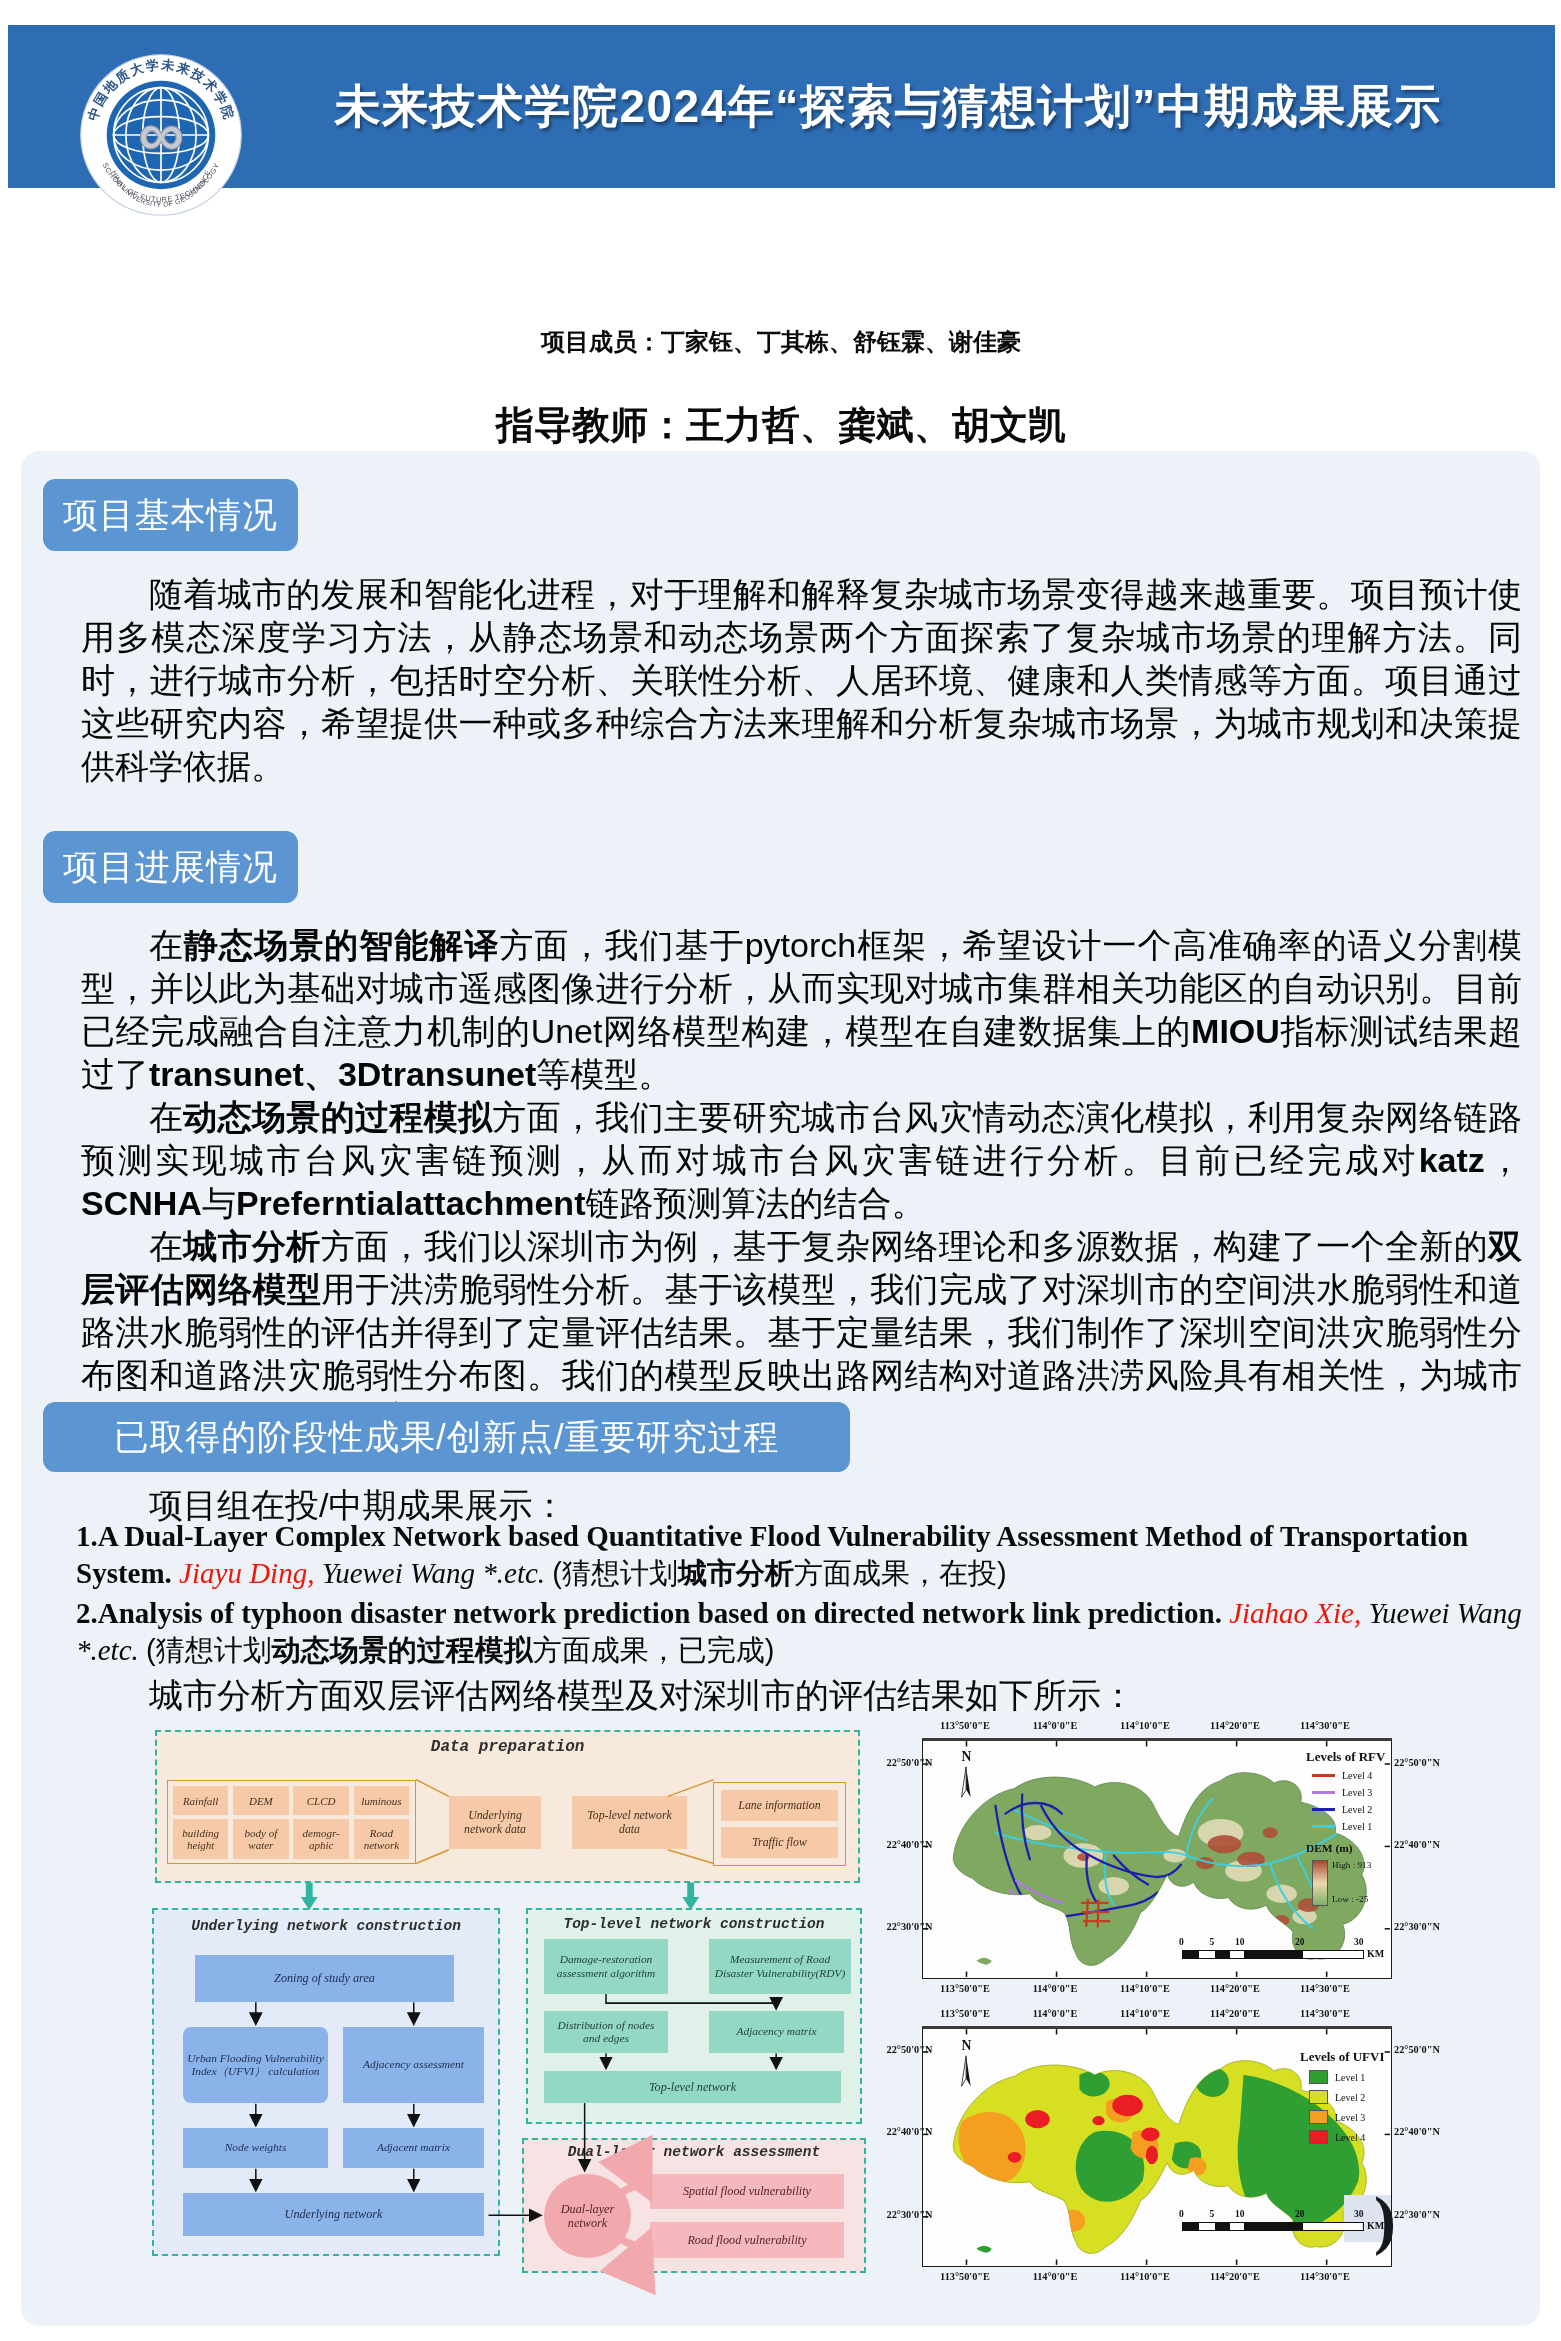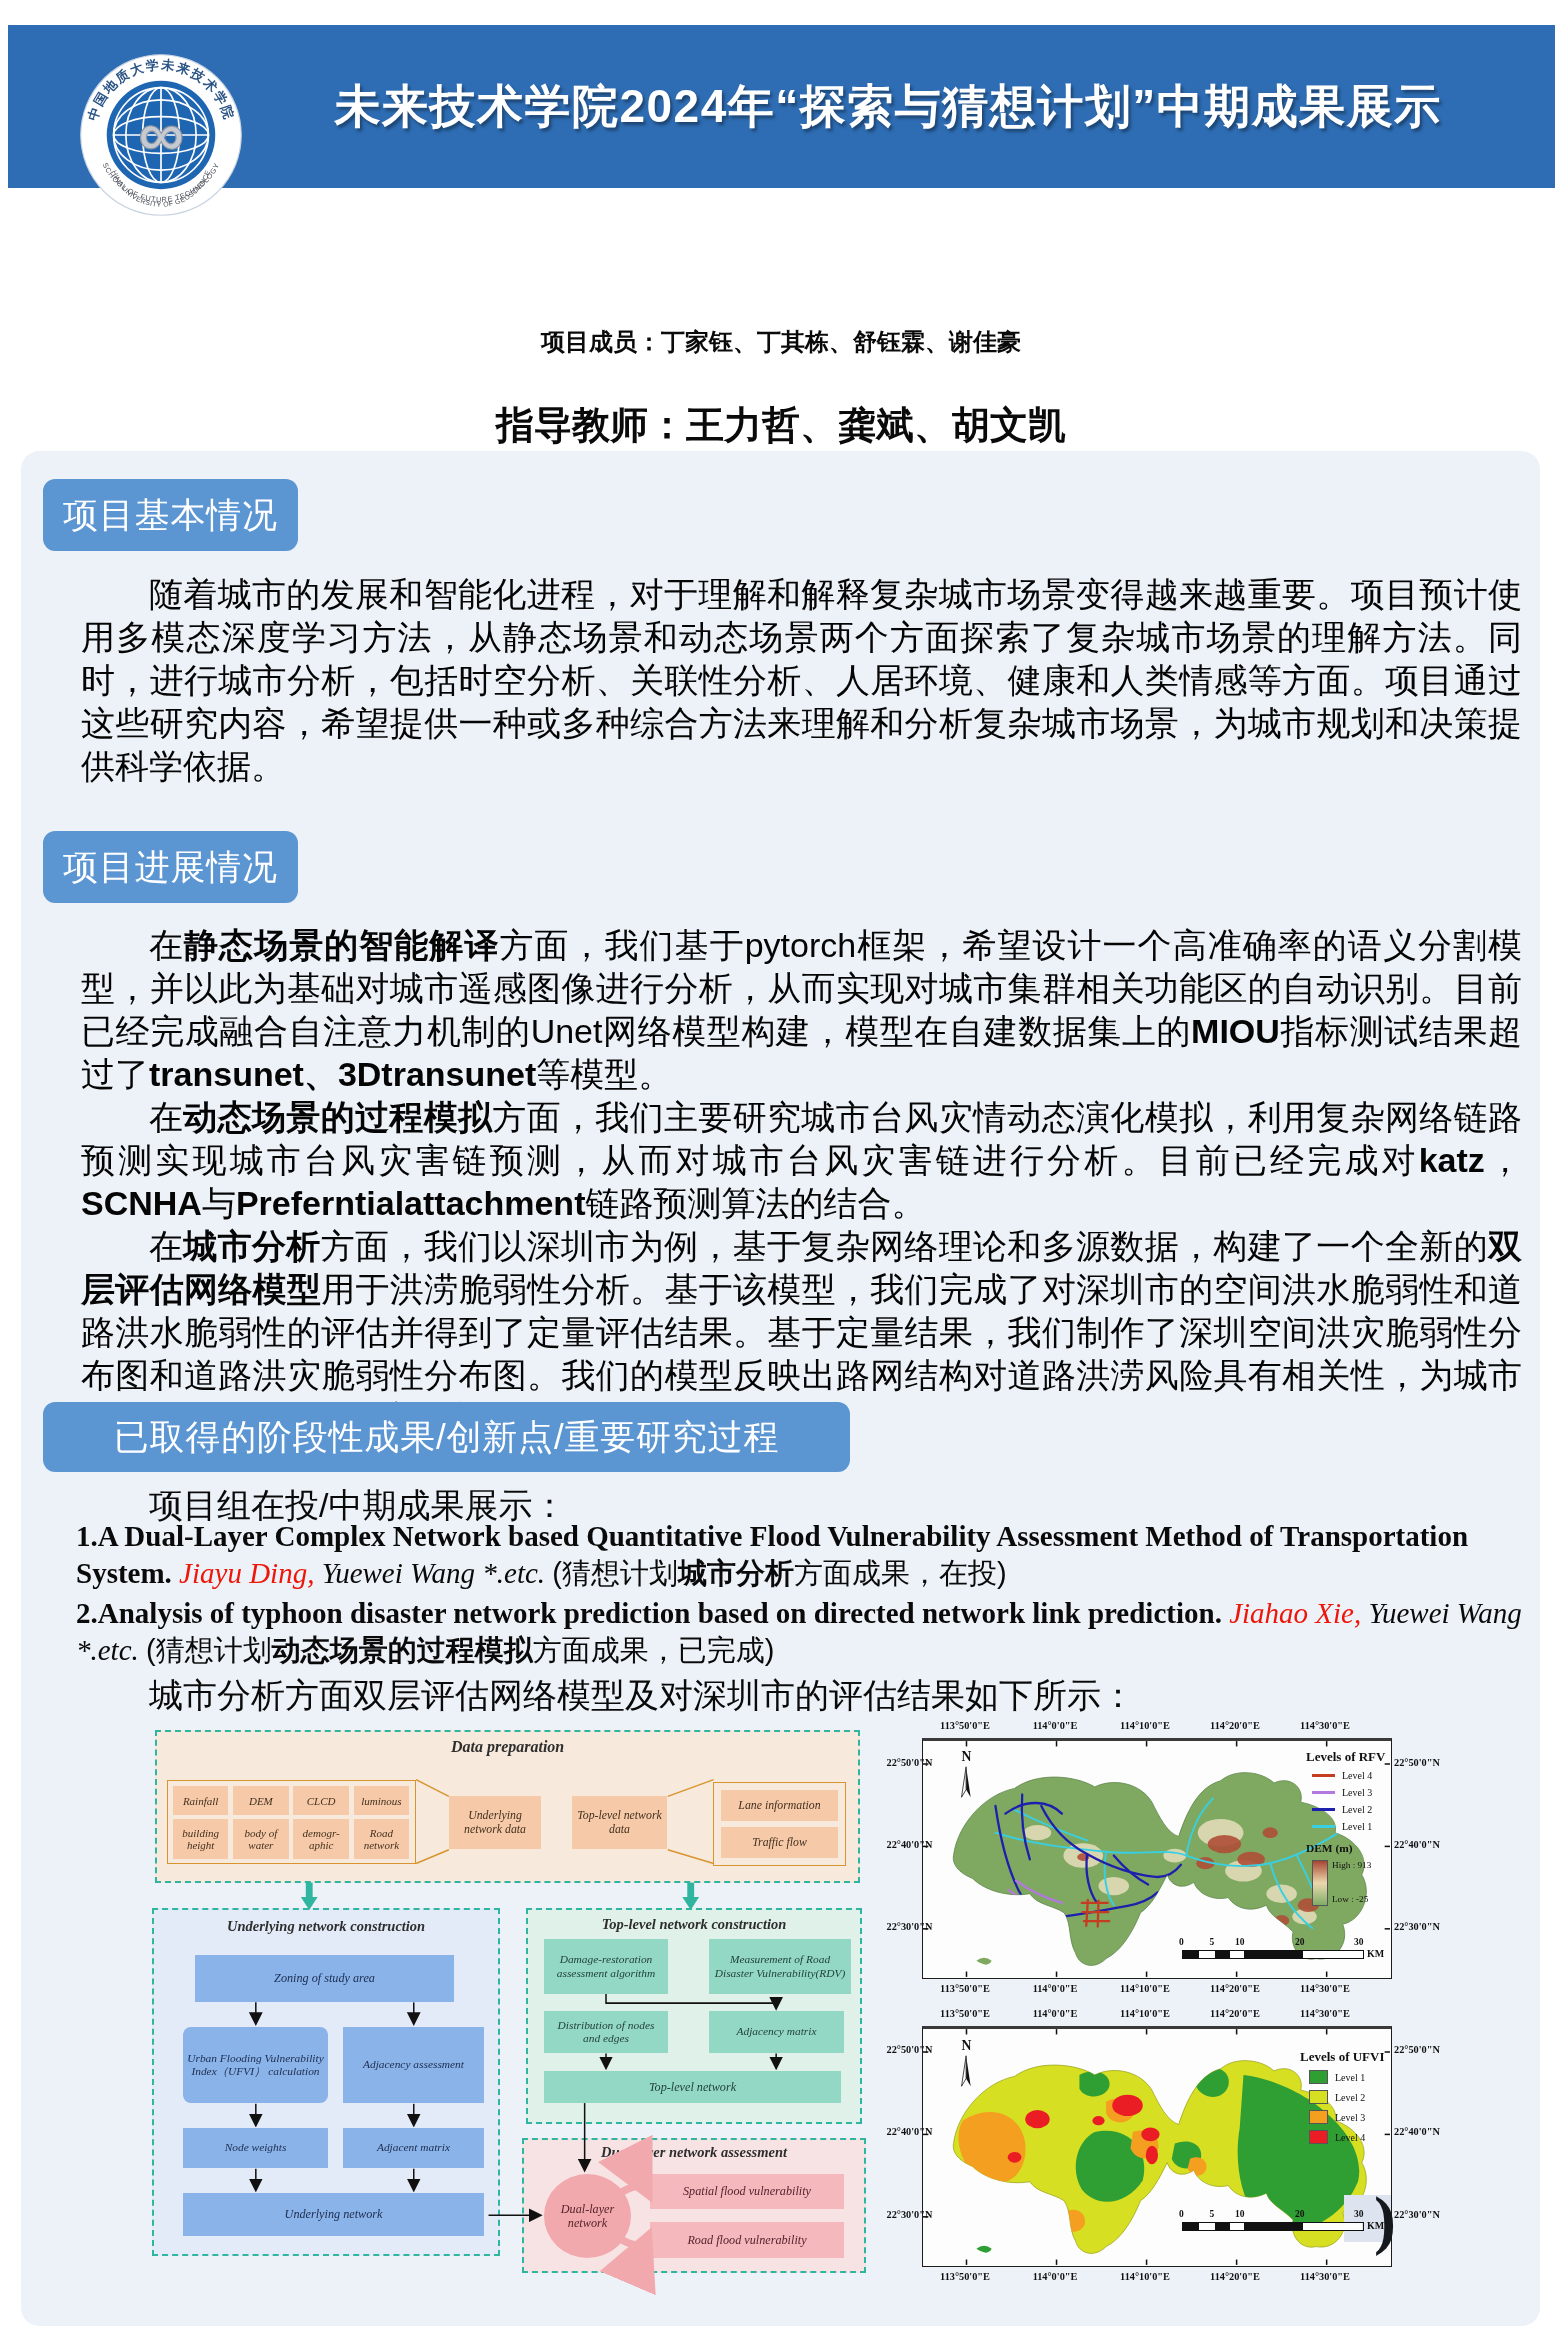--- a/index.html
+++ b/index.html
@@ -33,21 +33,21 @@
   .s1-body{top:573px;}
   .s2-body{top:924px;}
   .intro-line{left:81px;top:1483px;width:1441px;font-size:34px;font-weight:500;text-indent:2em;}
   .papers{left:76px;top:1518px;width:1449px;font-family:"Liberation Serif",serif;font-size:29px;line-height:37px;}
   .papers p{margin:0 0 3.1px 0;}
   .caption-line{left:81px;top:1673px;width:1441px;font-size:34px;font-weight:500;text-indent:2em;}
 
   
   .flow{left:149px;top:1730px;width:721px;height:589px;}
   .fzone{position:absolute;border:2.3px dashed #2fb5a0;box-sizing:border-box;}
-  .fzone-title{position:absolute;font-family:Liberation Serif, serif;font-weight:bold;font-style:italic;
+  .fzone-title{position:absolute;font-family:Liberation Mono, monospace;font-weight:bold;font-style:italic;
                color:#2e2e2e;text-align:center;}
   .fb{position:absolute;display:flex;align-items:center;justify-content:center;text-align:center;
       font-family:"Liberation Serif",serif;font-style:italic;line-height:1.18;padding:1.5px 3.8px;box-sizing:border-box;}
   .fb-peach{background:#f6c9a8;color:#44311f;}
   .fb-blue{background:#8ab3e9;color:#1d2c4e;}
   .fb-teal{background:#93d8c5;color:#1f3d35;}
   .fb-pink{background:#f5b8bd;color:#55232a;}
   .fgroup{position:absolute;border:1.5px solid #d8952f;box-sizing:border-box;}
   .srcgrid{display:grid;grid-template-columns:repeat(4,1fr);grid-template-rows:40% 56%;gap:4.6px;padding:5.3px;height:100%;box-sizing:border-box;}
   .srcgrid .cell{background:#f6c9a8;color:#44311f;display:flex;align-items:center;justify-content:center;
@@ -161,21 +161,21 @@
       <div class="cell">Rainfall</div>
       <div class="cell">DEM</div>
       <div class="cell">CLCD</div>
       <div class="cell">luminous</div>
       <div class="cell">building height</div>
       <div class="cell">body of water</div>
       <div class="cell">demogr-aphic</div>
       <div class="cell">Road network</div>
     </div>
     <div class="fb fb-peach" style="left:300px;top:66px;width:92px;height:53px;font-size:11.8px;">Underlying network data</div>
-    <div class="fb fb-peach" style="left:423px;top:66px;width:95px;height:53px;font-size:11.8px;">Top-level network data</div>
+    <div class="fb fb-peach" style="left:423px;top:66px;width:115px;height:53px;font-size:11.8px;">Top-level network data</div>
     <div class="fgroup rgroup" style="left:564px;top:52px;width:133px;height:84px;">
       <div class="cell">Lane information</div>
       <div class="cell">Traffic flow</div>
     </div>
 
     <div class="fb fb-blue" style="left:46px;top:225px;width:259px;height:47px;font-size:12.2px;">Zoning of study area</div>
     <div class="fb fb-blue" style="left:34px;top:297px;width:145px;height:76px;font-size:11.4px;border-radius:8px;">Urban Flooding Vulnerability Index（UFVI） calculation</div>
     <div class="fb fb-blue" style="left:194px;top:297px;width:141px;height:76px;font-size:11.4px;">Adjacency assessment</div>
     <div class="fb fb-blue" style="left:34px;top:398px;width:145px;height:40px;font-size:11.4px;">Node weights</div>
     <div class="fb fb-blue" style="left:194px;top:398px;width:141px;height:40px;font-size:11.4px;">Adjacent matrix</div>

